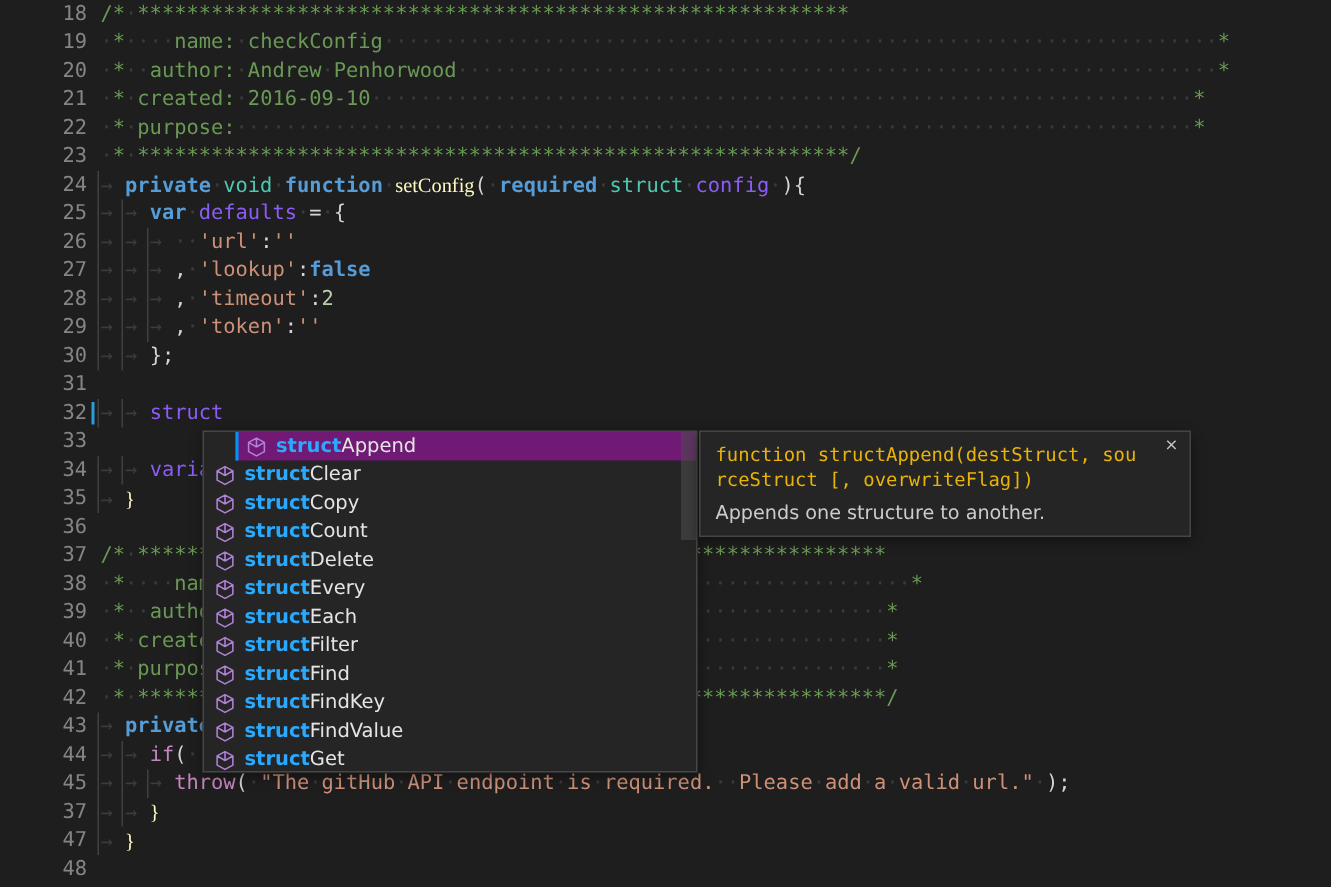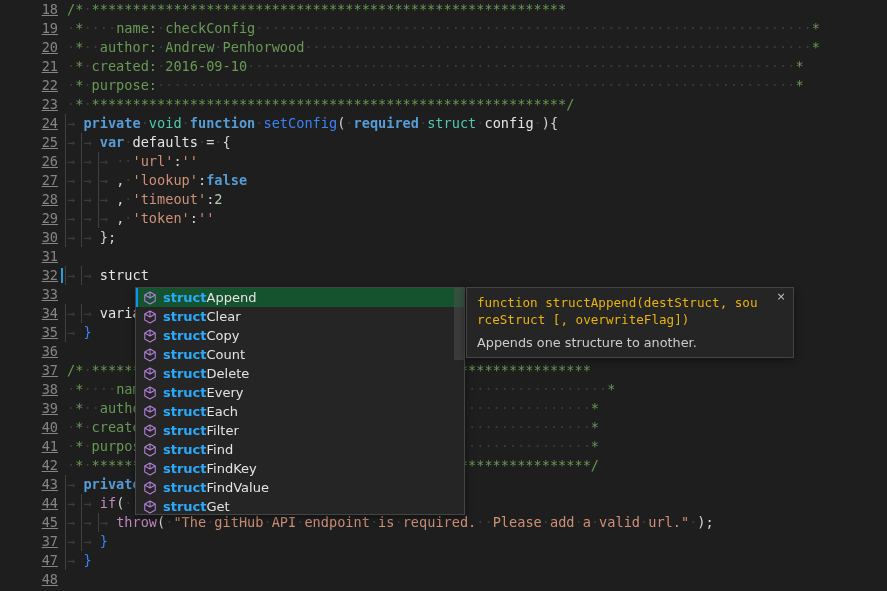--- a/index.html
+++ b/index.html
@@ -15,42 +15,42 @@
   
   .row{
     position:relative;
     height:19px;line-height:19px;
     white-space:pre;
   }
   .ln{
     position:absolute;left:0;top:0;width:58px;
     text-align:right;color:#858585;
     font-family:"DejaVu Sans Mono","Liberation Mono",monospace;
-    font-size:13.6px;letter-spacing:0px;text-decoration:underline;
+    font-size:13.6px;letter-spacing:0px;
   }
   .code{
     position:absolute;left:67px;top:0;
     color:#D4D4D4;white-space:pre;
   }
   
   .cursorbar{
     position:absolute;left:61px;top:2px;width:2px;height:15px;
     background:#2D9CDB;
   }
   
   .guide{
     position:absolute;top:0;width:1px;height:19px;background:#404040;
   }
 
   
   .cmt{color:#6A9955;}
   .kw{color:#569CD6;font-weight:bold;}
   .typ{color:#4EC9B0;}
-  .fn{color:#3b82f6;}
-  .var{color:#e5e5e5;}
+  .fn{color:#fef9c3;font-family:Liberation Serif, serif;}
+  .var{color:#8b5cf6;}
   .str{color:#CE9178;}
   .num{color:#B5CEA8;}
   .ctl{color:#C586C0;}
   .pl{color:#D4D4D4;}
   .ws{color:#3B3B3B;}
   .arrow{color:#3B3B3B;}
 
   
   #suggest{
     position:absolute;left:135px;top:287px;
@@ -64,23 +64,24 @@
   .sitem{
     position:relative;height:19px;line-height:19px;
     display:flex;align-items:center;
     padding-left:6px;
     font-family:"DejaVu Sans","Liberation Sans",sans-serif;
     font-size:13px;
     color:#D4D4D4;
     box-sizing:border-box;
   }
   .sitem.sel{
-    background:#14532d;
+    background:#701a75;
     border-left:2px solid #0097FB;
     padding-left:4px;
+    margin-left:21px;
   }
   .sicon{
     width:16px;height:16px;margin-right:5px;flex:0 0 16px;
     display:flex;align-items:center;justify-content:center;
   }
   .slabel{font-family:"DejaVu Sans","Liberation Sans",sans-serif;}
   .slabel .hit{color:#2AAAFF;font-weight:bold;}
   .slabel .rest{color:#E4E4E4;}
   #sugg-scroll{
     position:absolute;right:0;top:0;width:10px;height:226px;

